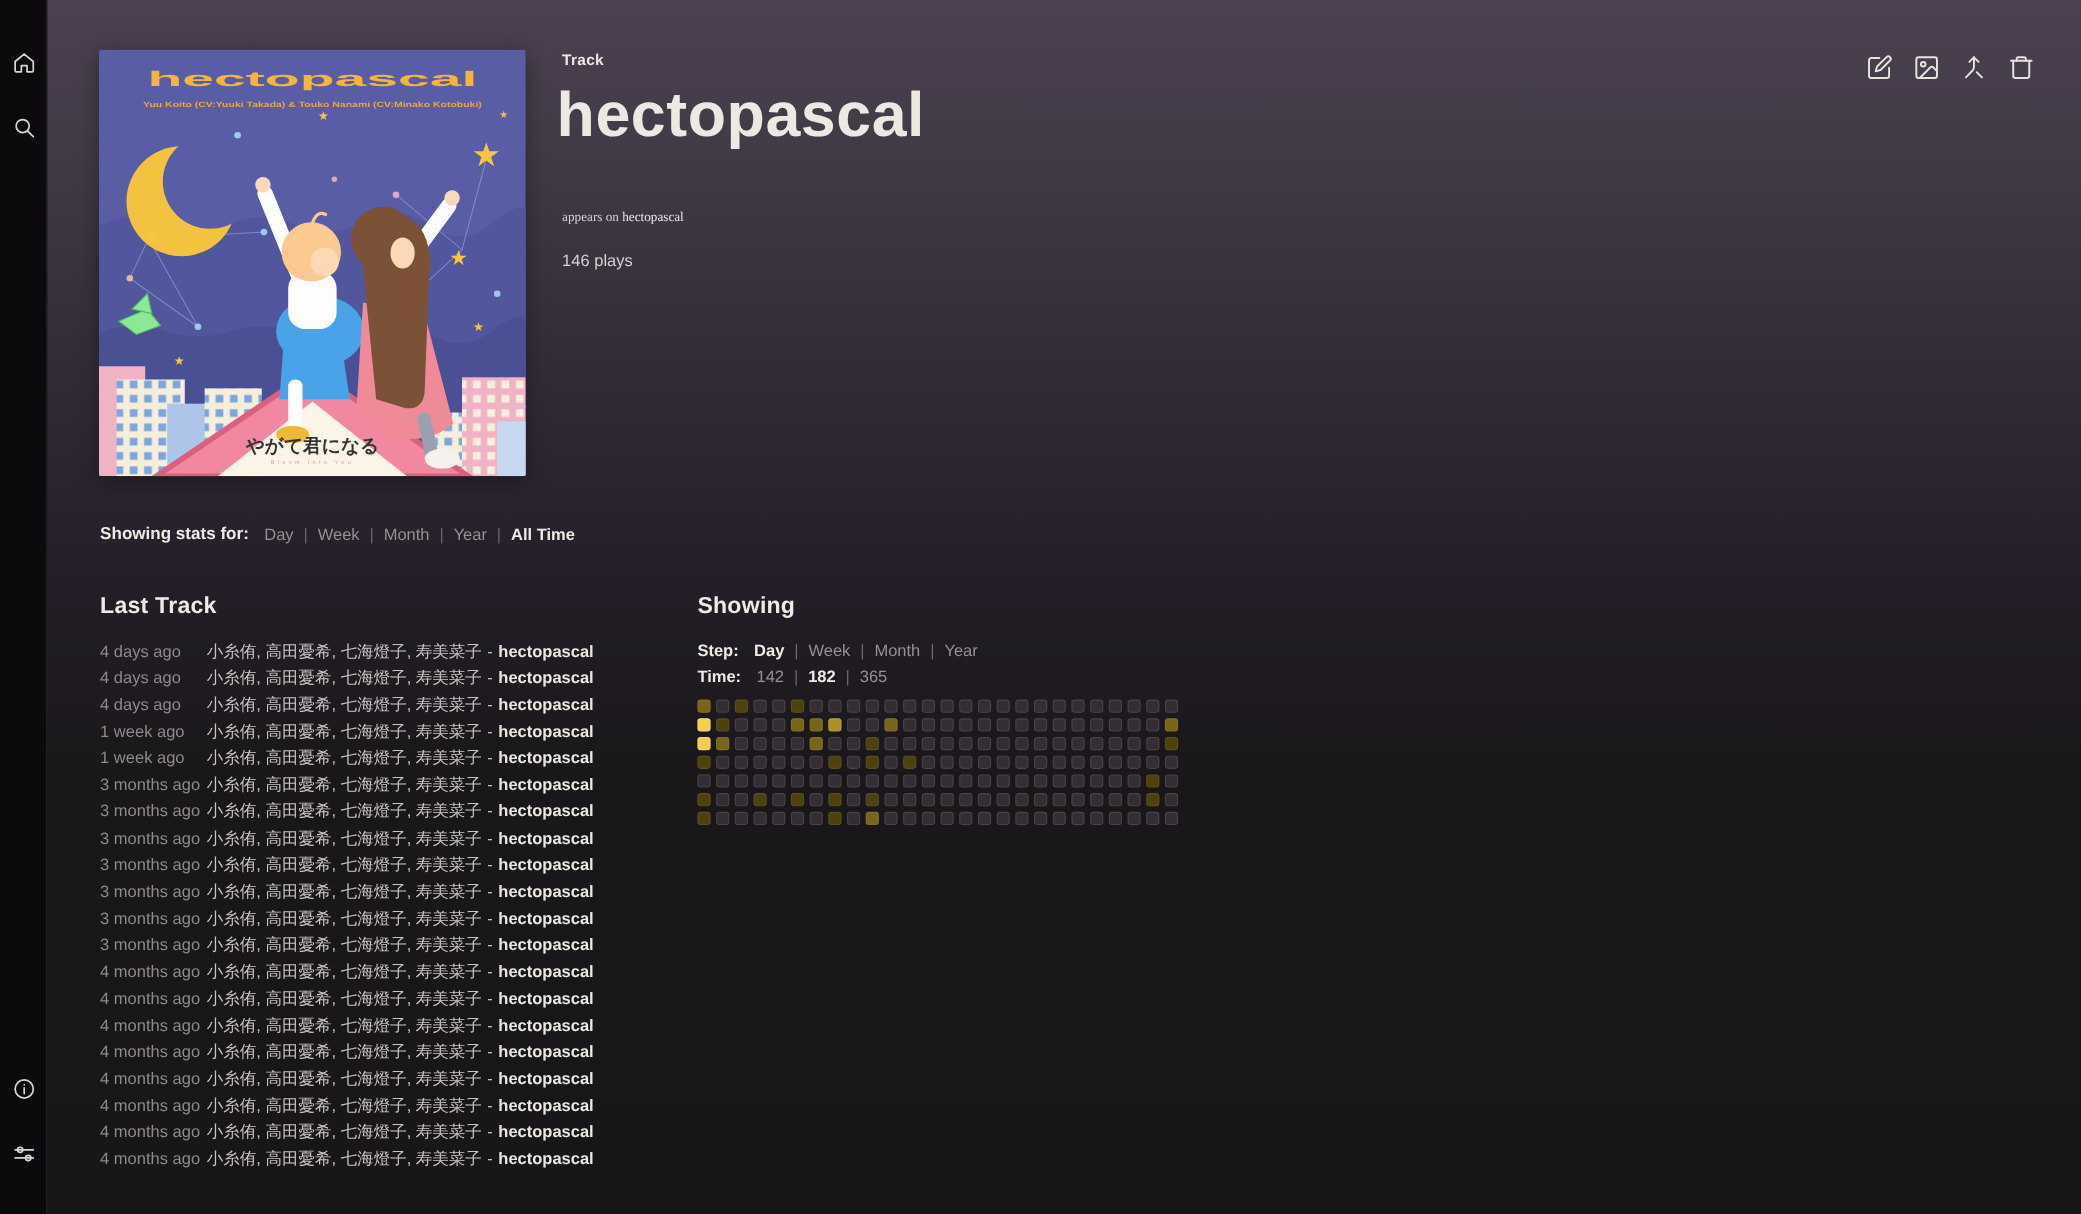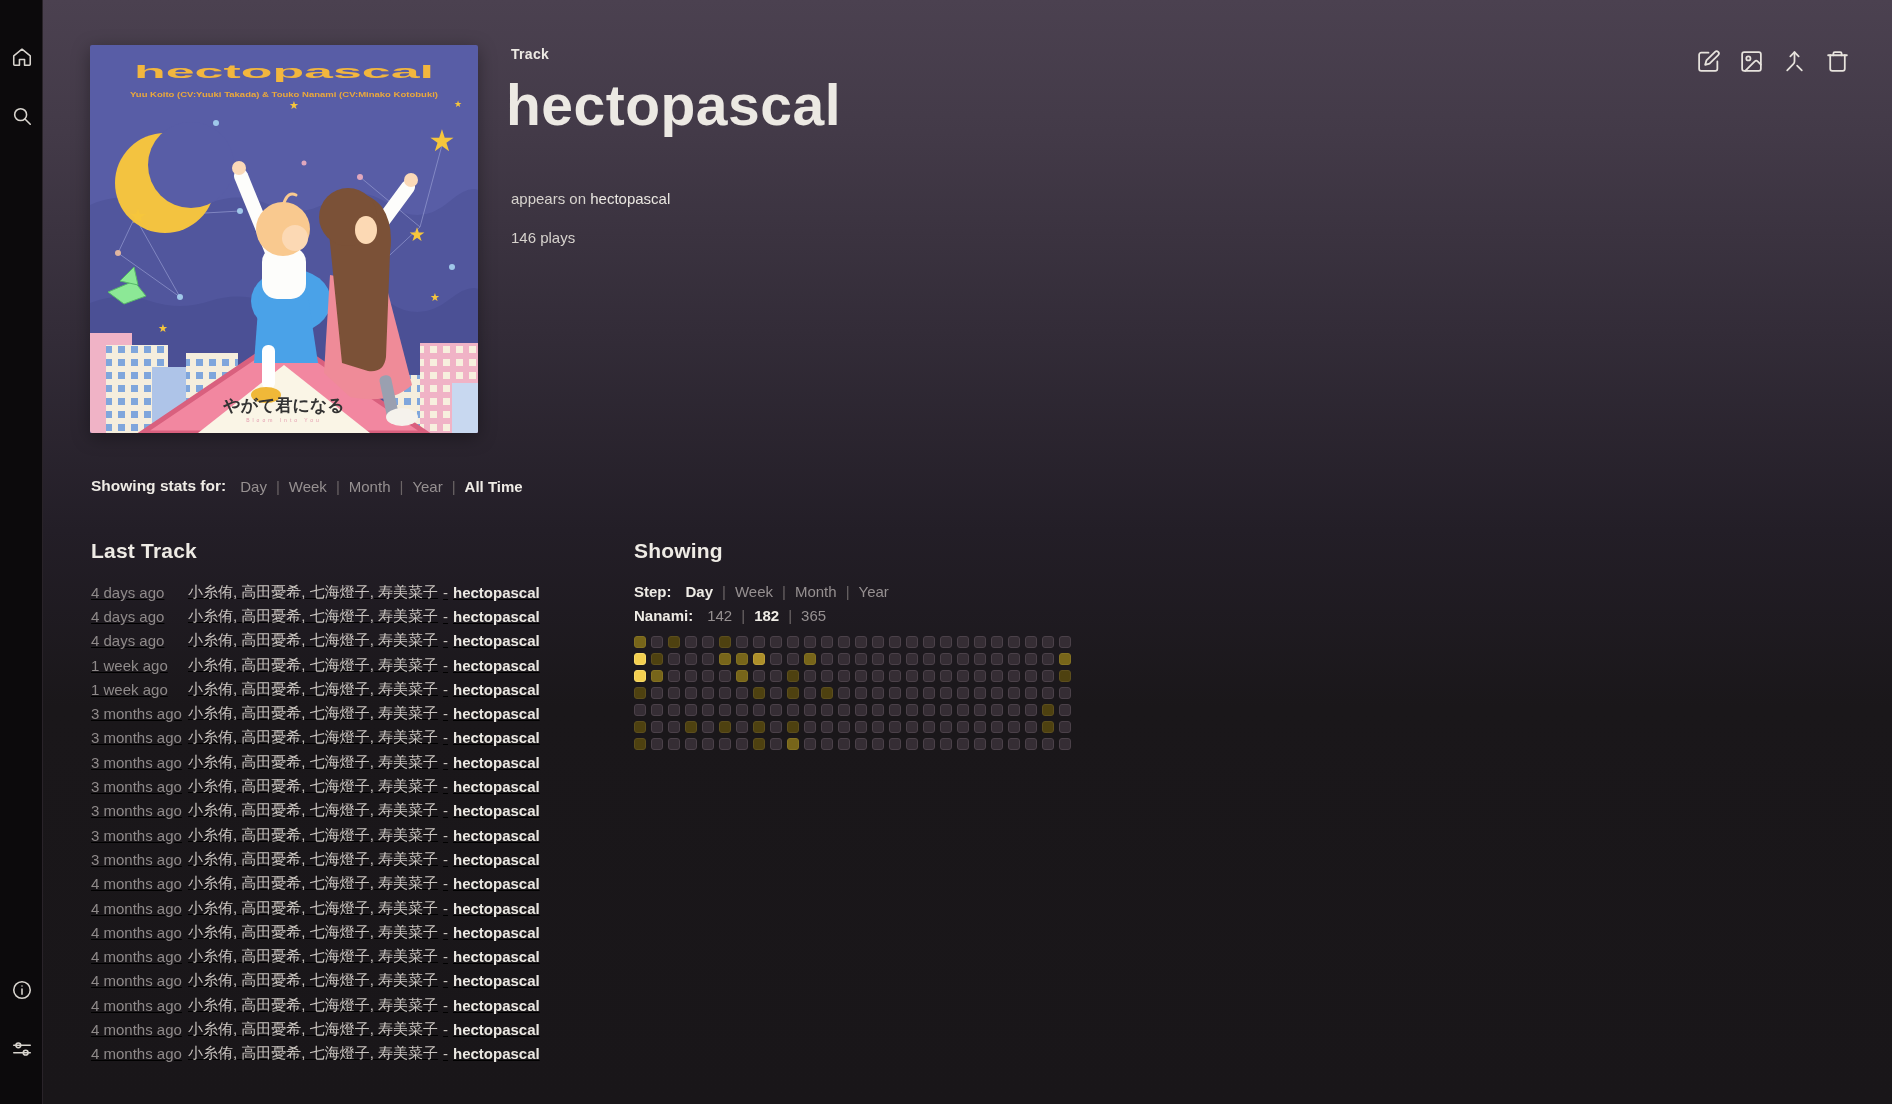--- a/index.html
+++ b/index.html
@@ -17,21 +17,21 @@
 
   
   #album-art { position:absolute; left:90px; top:45px; width:388px; height:388px;
                border-radius:2px; overflow:hidden; box-shadow:0 4px 18px rgba(0,0,0,.35); }
 
   
   #type-label { position:absolute; left:511px; top:46px; font-size:14px; font-weight:700;
                 color:#ece9e3; letter-spacing:.3px; }
   #page-title { position:absolute; left:506px; top:72px; font-size:57px; font-weight:700;
                 color:#ece9e3; letter-spacing:.5px; }
-  #appears-line { position:absolute; left:511px; top:190px; font-size:15px; color:#d6d2cd; }
+  #appears-line { position:absolute; left:511px; top:190px; font-size:12px; color:#d6d2cd;font-family:Liberation Serif, serif; }
   #appears-line .album-link { color:#eae7e1; cursor:pointer; }
   #play-count { position:absolute; left:511px; top:229px; font-size:15px; color:#d6d2cd; }
 
   #header-actions { position:absolute; top:48px; right:42px; display:flex; gap:17px; }
   .action-btn { width:26px; height:26px; cursor:pointer; display:flex; align-items:center; justify-content:center; }
   .action-btn svg { stroke:#e7e3dd; }
 
   
   .opt-row { position:absolute; display:flex; align-items:center; gap:9px; font-size:15px; white-space:nowrap; }
   .opt-label { color:#eeebe5; font-weight:700; margin-right:5px; }
@@ -42,21 +42,21 @@
   #step-row  { left:634px; top:583px; }
   #range-row { left:634px; top:607px; }
 
   
   .section-heading { position:absolute; font-size:21px; font-weight:700; color:#eeebe5; letter-spacing:.2px; }
   #lp-heading { left:91px; top:539px; }
   #activity-heading { left:634px; top:539px; }
 
   
   #lp-rows { position:absolute; left:91px; top:580px; }
-  .lp-row { display:flex; align-items:center; height:24.3px; font-size:15px; white-space:nowrap;text-decoration:underline; }
+  .lp-row { display:flex; align-items:center; height:24.3px; font-size:15px; white-space:nowrap; }
   .lp-time { width:97px; flex-shrink:0; color:#8f8a8a; }
   .lp-artists { color:#cac5c0; cursor:pointer; }
   .lp-sep { color:#cac5c0; margin:0 5px; }
   .lp-track { color:#ebe8e2; font-weight:600; cursor:pointer; }
 
   
   #heatmap { position:absolute; left:634px; top:636px; display:grid;
              grid-template-columns:repeat(26,12px); grid-auto-rows:12px; gap:5px; }
   .cell { border-radius:3px; border:1px solid transparent; }
 </style>
@@ -374,21 +374,21 @@
         <span class="sep">|</span>
         <span class="opt">Week</span>
         <span class="sep">|</span>
         <span class="opt">Month</span>
         <span class="sep">|</span>
         <span class="opt">Year</span>
       </span>
   </div>
 
   <div id="range-row" class="opt-row">
-    <span class="opt-label">Nanami:</span>
+    <span class="opt-label">Time:</span>
     <span id="range-options" class="opt-row" style="position:static">
         <span class="opt">142</span>
         <span class="sep">|</span>
         <span class="opt selected">182</span>
         <span class="sep">|</span>
         <span class="opt">365</span>
       </span>
   </div>
 
   <div id="heatmap">

